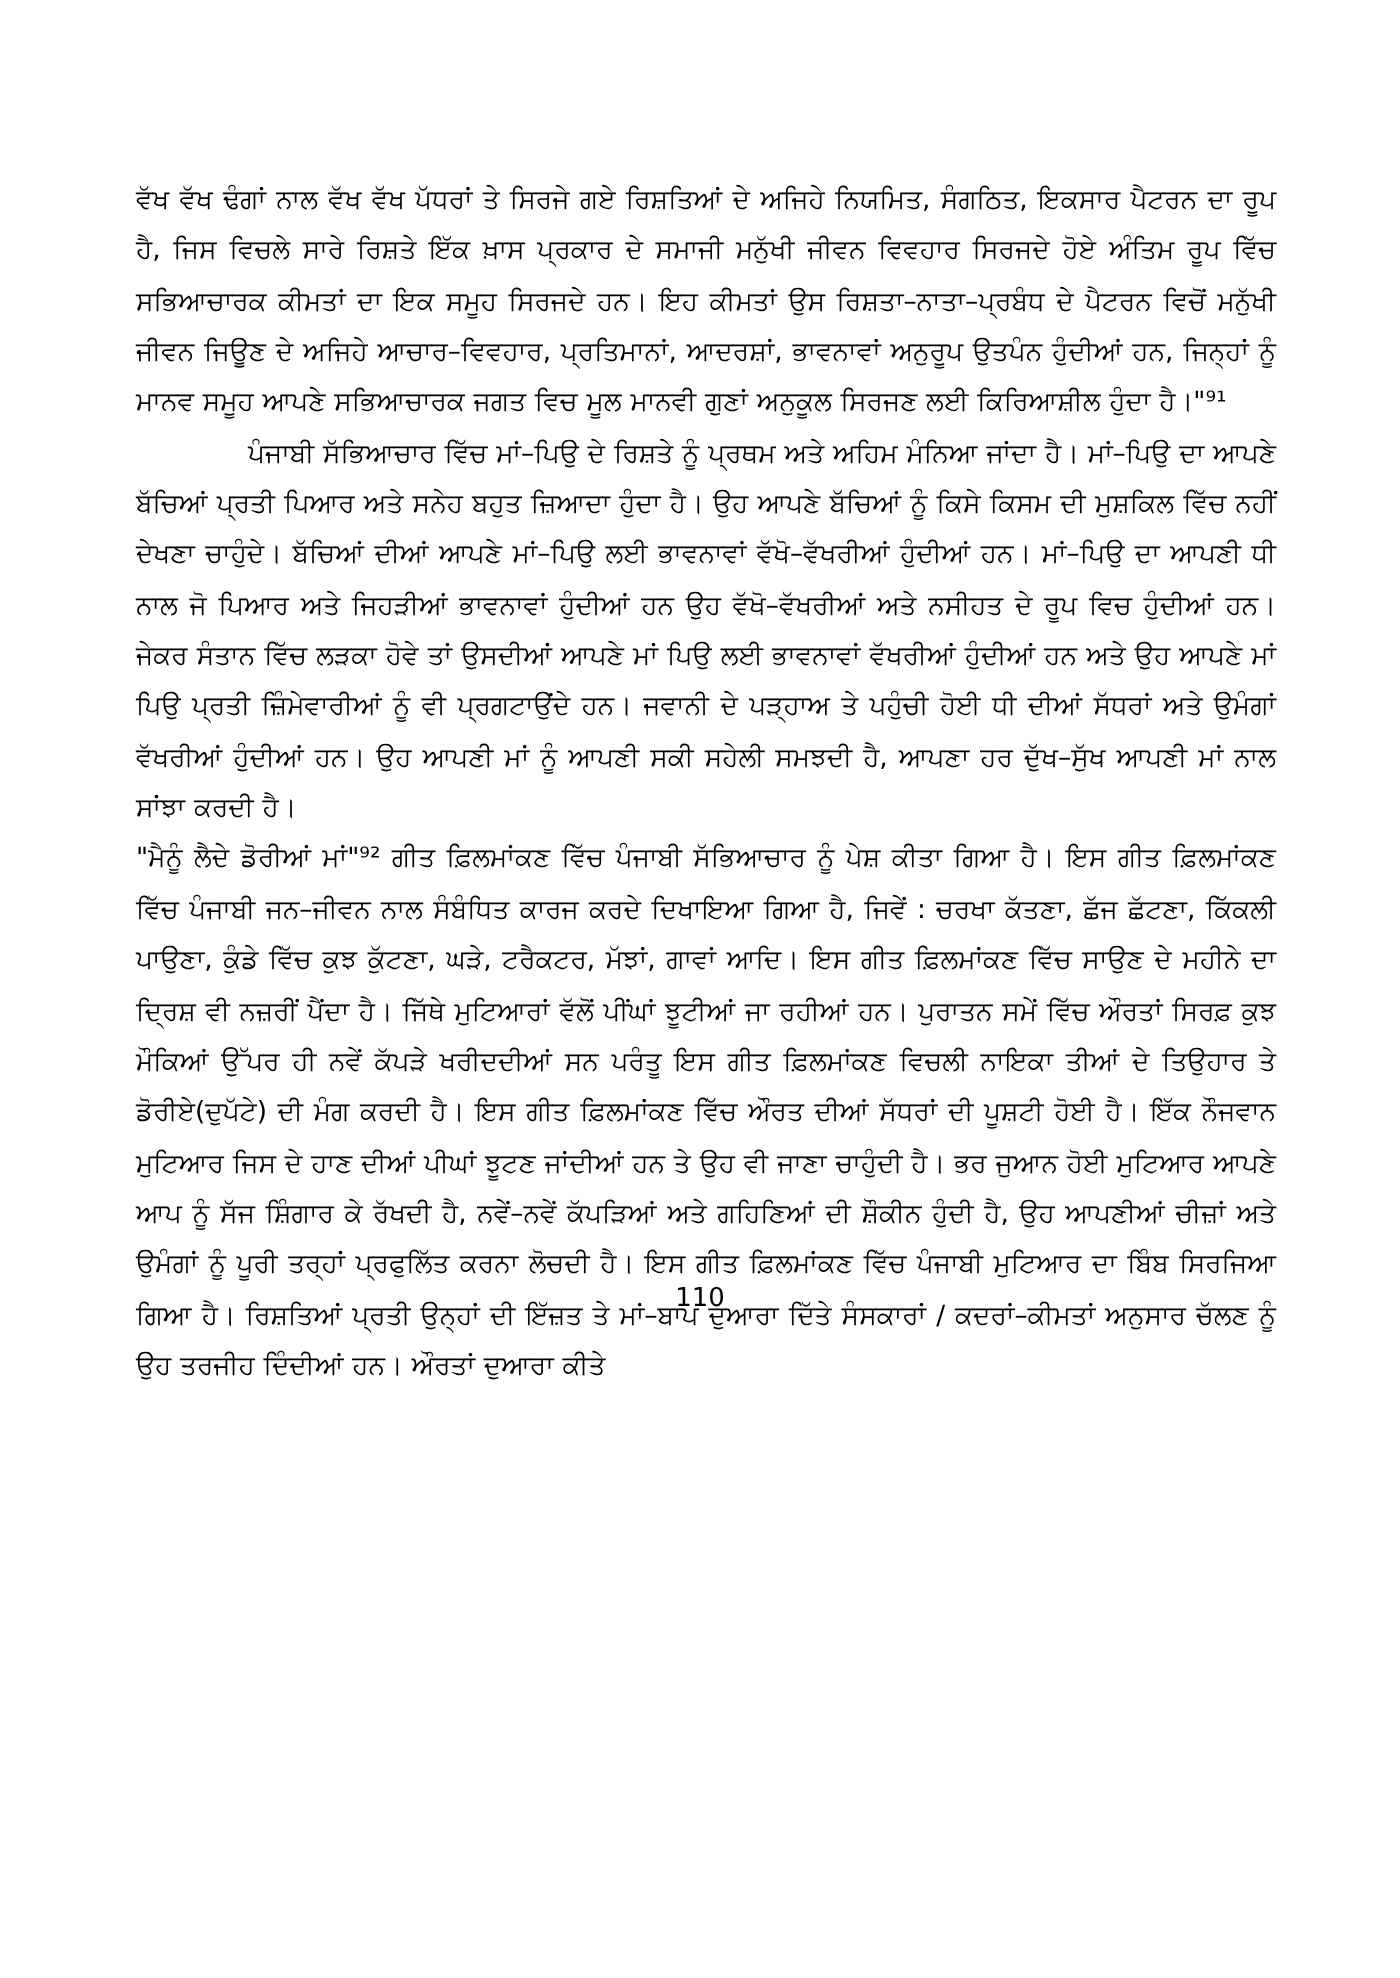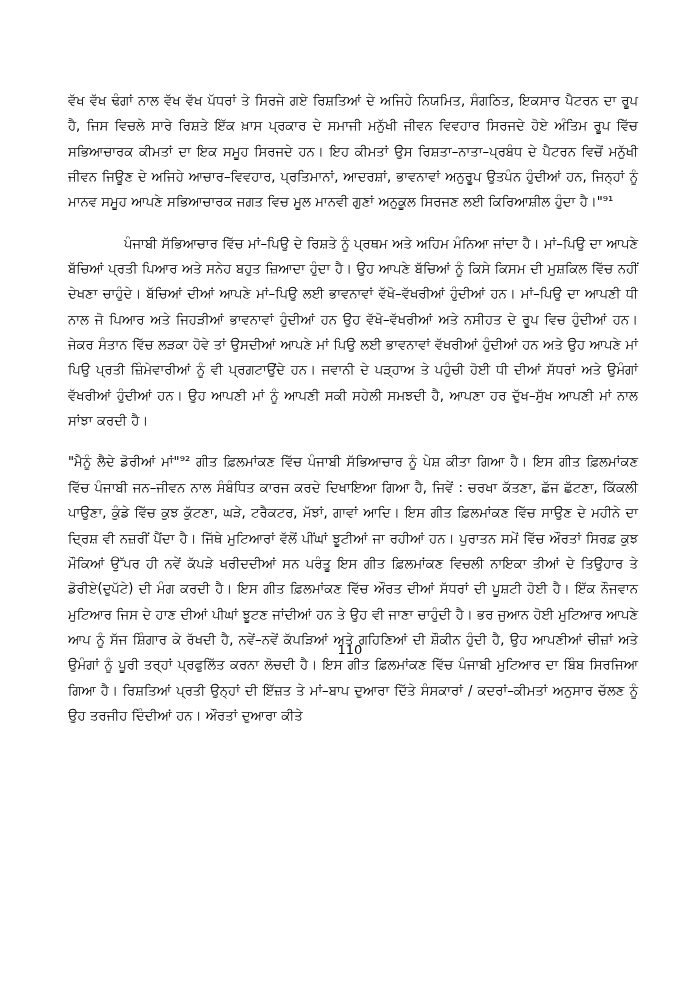--- a/index.html
+++ b/index.html
@@ -24,21 +24,21 @@
   }
   .para {
     font-size: 13.2px;
     line-height: 1.92;
     text-align: justify;
     text-justify: inter-word;
     margin: 0 0 0 0;
     word-spacing: 0.2px;
   }
   .para + .para {
-    margin-top: 16px;
+    margin-top: 0px;
   }
   .indent {
     text-indent: 56px;
   }
   .page-number {
     position: absolute;
     left: 0;
     right: 0;
     bottom: 42px;
     text-align: center;

